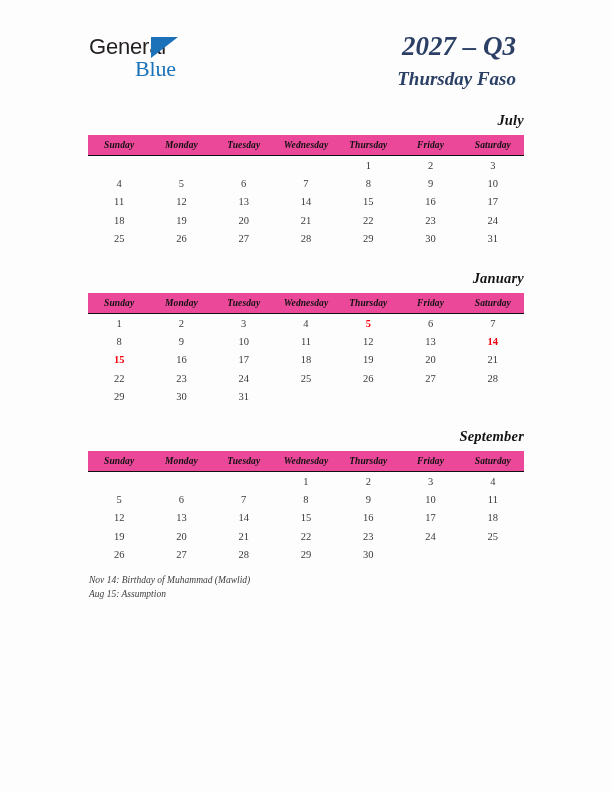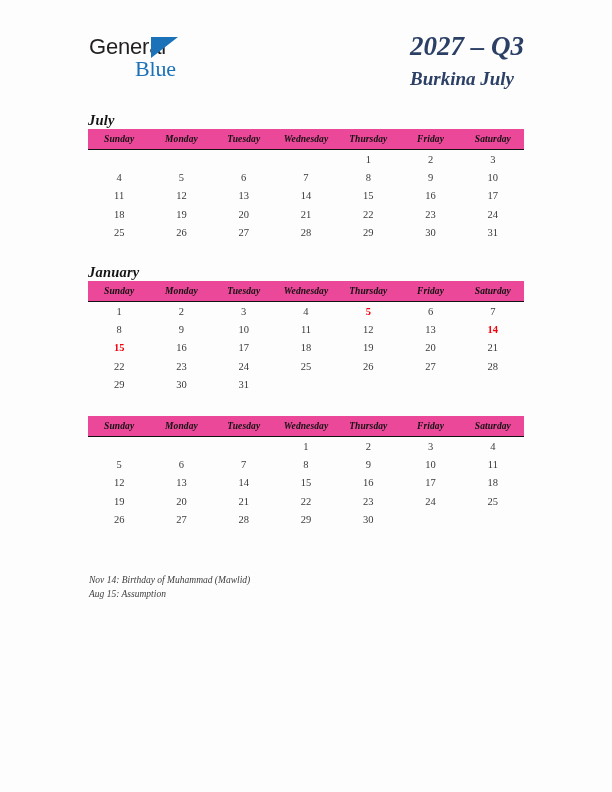--- a/index.html
+++ b/index.html
@@ -64,22 +64,23 @@
     left: 62px;
     top: 3px;
     width: 0;
     height: 0;
     border-left: 27px solid #1b72b8;
     border-bottom: 21px solid transparent;
   }
 
   .title-block {
     position: absolute;
-    right: 88px;
+    right: 96px;
     top: 0;
+    text-align: right;
     color: #2a3f63;
   }
   .title-main {
     font-family: "Liberation Serif", "DejaVu Serif", serif;
     font-size: 27px;
     font-style: italic;
     font-weight: bold;
     color: #2c4066;
     line-height: 32px;
     white-space: nowrap;
@@ -102,26 +103,27 @@
     left: 88px;
     width: 436px;
   }
 
   .month-block {
     width: 436px;
     margin-bottom: 22px;
   }
 
   .month-name {
-    text-align: left;
+    text-align: right;
     font-family: "Liberation Serif", "DejaVu Serif", serif;
     font-style: italic;
     font-weight: bold;
     font-size: 14.5px;
     color: #141414;
+    padding-bottom: 6px;
     letter-spacing: 0.2px;
   }
 
   table.cal {
     width: 436px;
     border-collapse: collapse;
     table-layout: fixed;
   }
 
   table.cal thead th {
@@ -180,21 +182,21 @@
   <div class="header">
 
     <div class="logo">
       <span class="logo-general">General</span>
       <span class="logo-triangle"></span>
       <span class="logo-blue">Blue</span>
     </div>
 
     <div class="title-block">
       <div class="title-main">2027 – Q3</div>
-      <div class="title-sub">Burkina July</div>
+      <div class="title-sub">Thursday Faso</div>
     </div>
 
   </div>
 
   <div class="months" id="months-container">
       <div class="month-block">
         <div class="month-name">July</div>
         <table class="cal">
           <thead>
             <tr>
@@ -313,20 +315,21 @@
               <td class="">31</td>
               <td class="empty"></td>
               <td class="empty"></td>
               <td class="empty"></td>
               <td class="empty"></td>
             </tr>
           </tbody>
         </table>
       </div>
       <div class="month-block">
+        <div class="month-name">September</div>
         <table class="cal">
           <thead>
             <tr>
               <th>Sunday</th>
               <th>Monday</th>
               <th>Tuesday</th>
               <th>Wednesday</th>
               <th>Thursday</th>
               <th>Friday</th>
               <th>Saturday</th>

